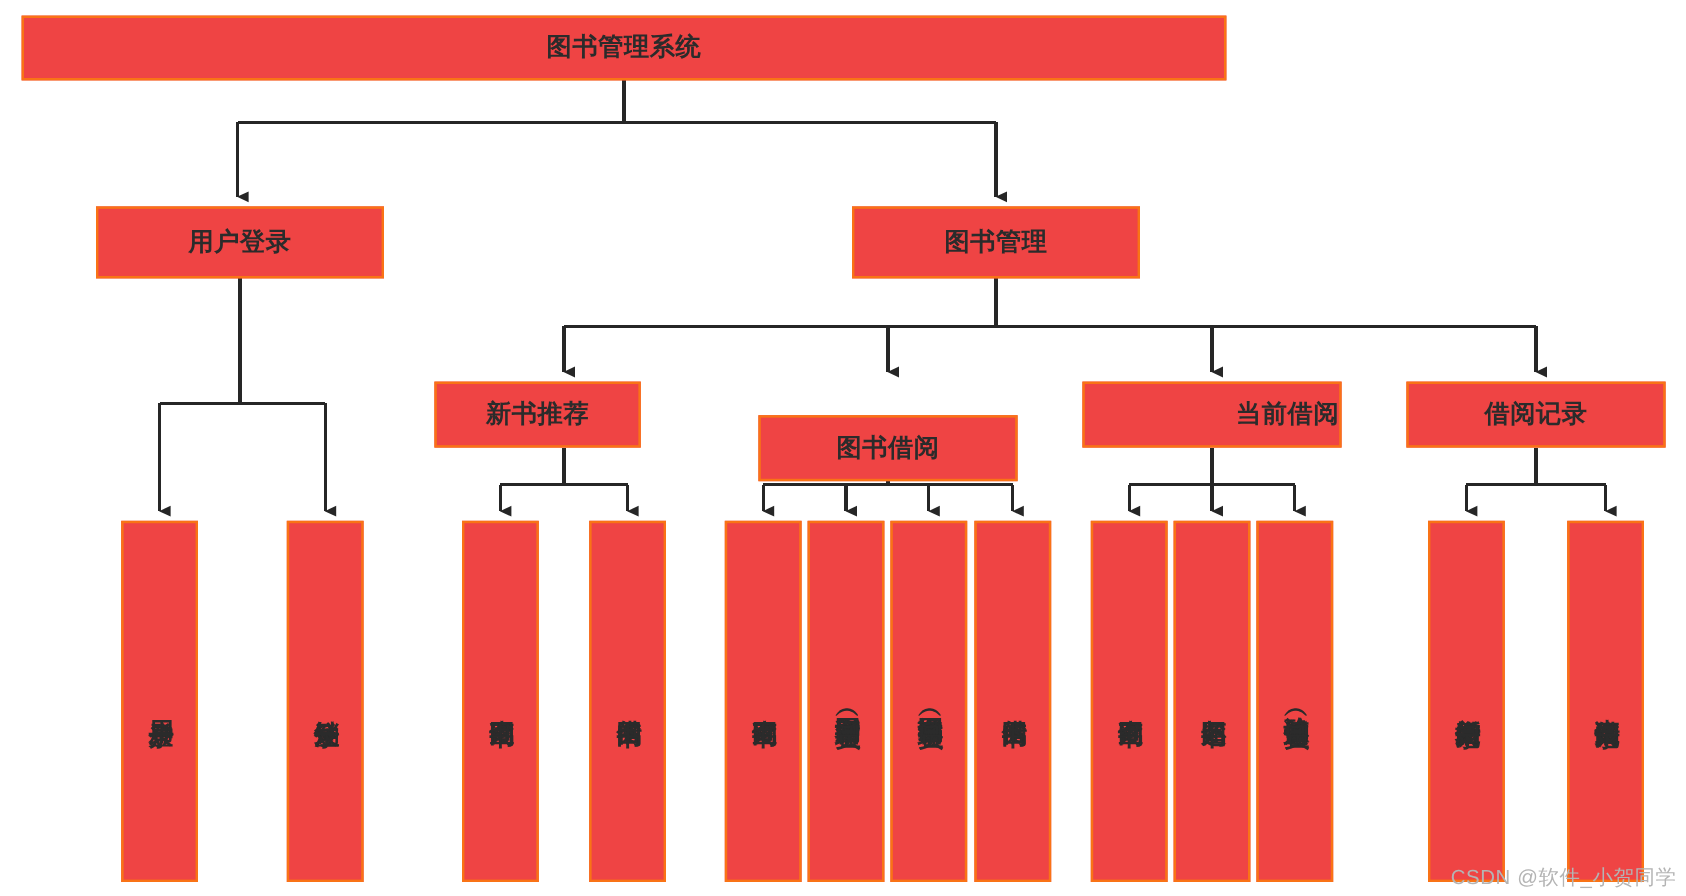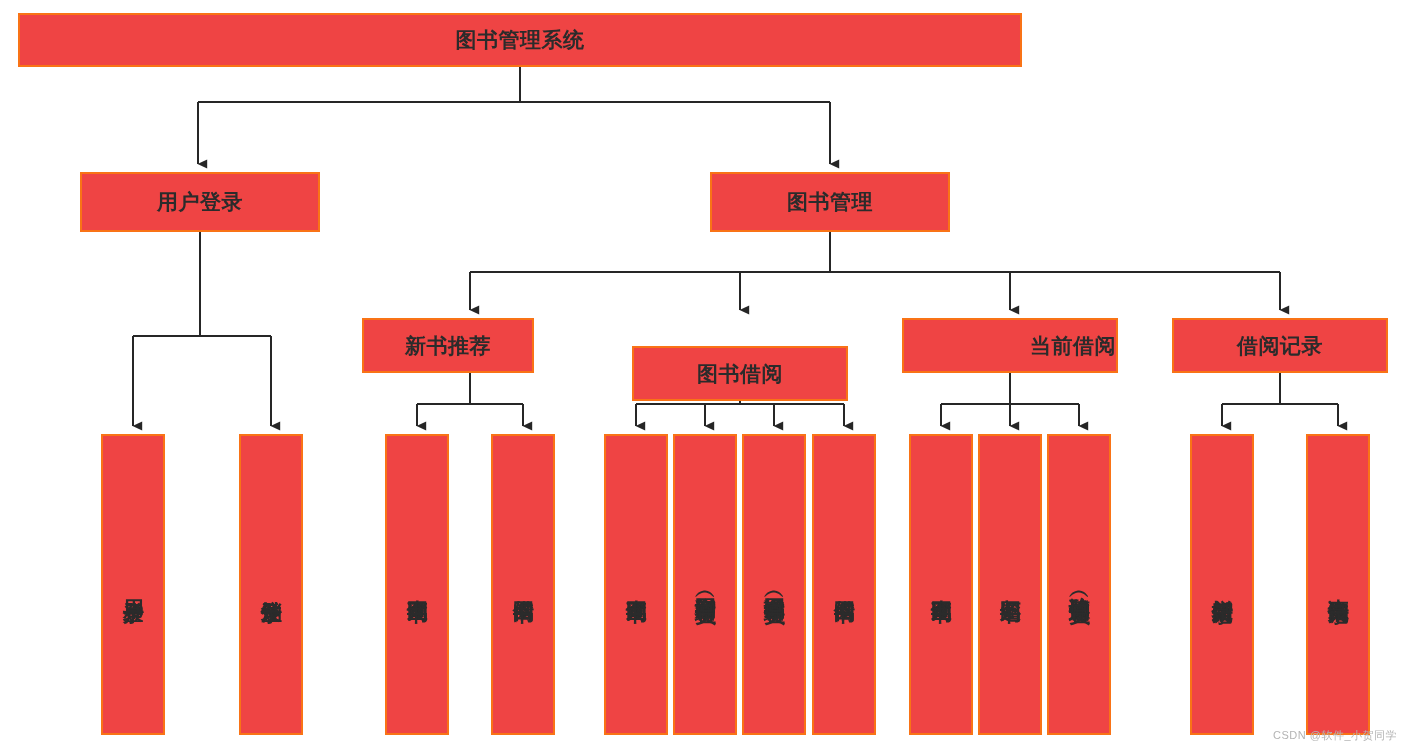--- a/index.html
+++ b/index.html
@@ -55,21 +55,21 @@
     text-align: center;
   }
   .leaf-box {
     align-items: center;
     justify-content: center;
   }
   #watermark {
     position: absolute;
     right: 8px;
     bottom: 4px;
-    font-size: 11px;
+    font-size: 17px;
     color: #b4b4b4;
     white-space: nowrap;
     letter-spacing: 0.5px;
     pointer-events: none;
   }
 </style>
 </head>
 <body>
 
 <div id="diagram-root">

